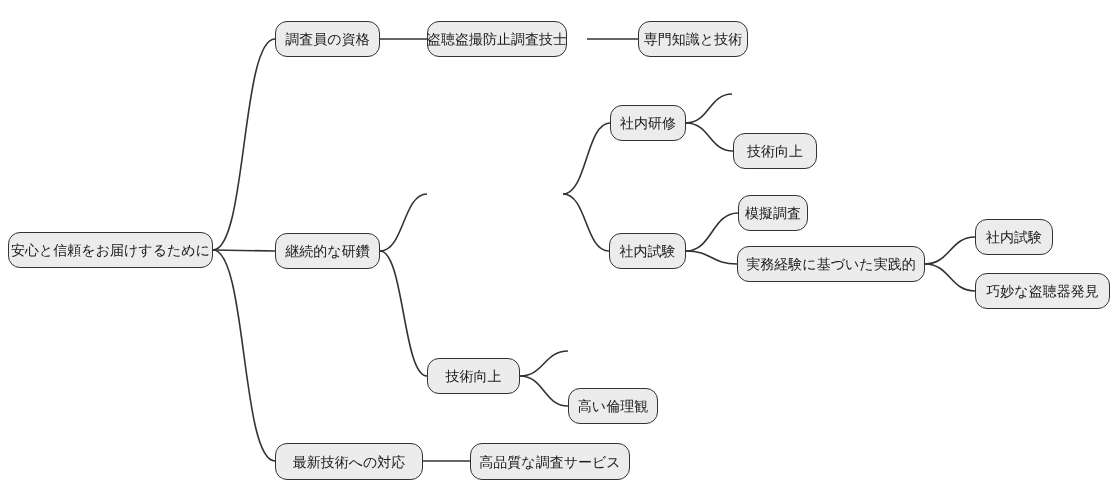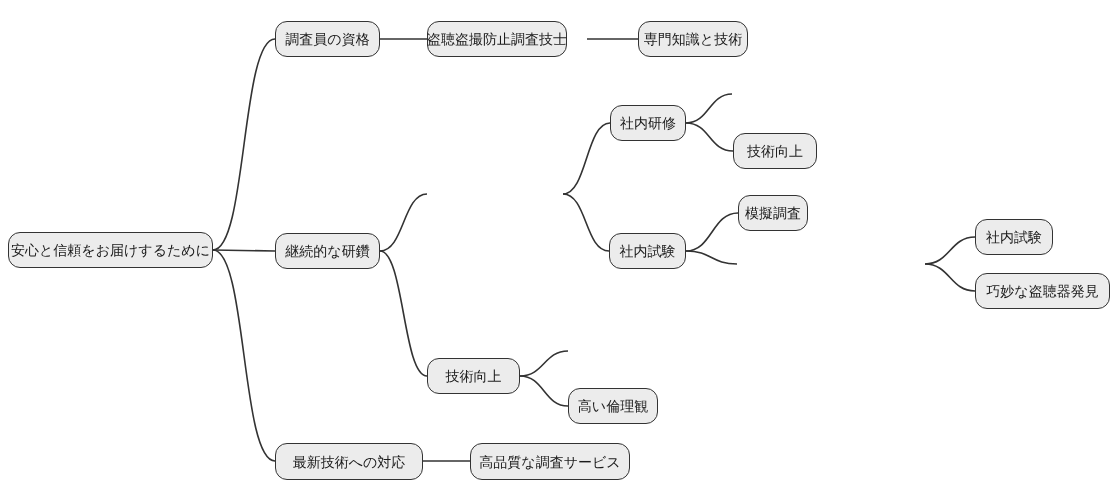--- a/index.html
+++ b/index.html
@@ -75,20 +75,21 @@
 
   <div class="node" style="left:610px;top:105px;width:76px;height:36px">社内研修</div>
 
 
   <div class="node" style="left:733px;top:133px;width:84px;height:36px">技術向上</div>
 
   <div class="node" style="left:609px;top:233px;width:77px;height:36px">社内試験</div>
 
   <div class="node" style="left:738px;top:195px;width:70px;height:36px">模擬調査</div>
 
+  <div class="node" style="left:737px;top:246px;width:188px;height:36px">実務経験に基づいた実践的</div>
 
   <div class="node" style="left:975px;top:219px;width:78px;height:36px">社内試験</div>
 
   <div class="node" style="left:975px;top:273px;width:135px;height:36px">巧妙な盗聴器発見</div>
 
   <div class="node" style="left:427px;top:358px;width:93px;height:36px">技術向上</div>
 
 
   <div class="node" style="left:568px;top:388px;width:90px;height:36px">高い倫理観</div>
 

